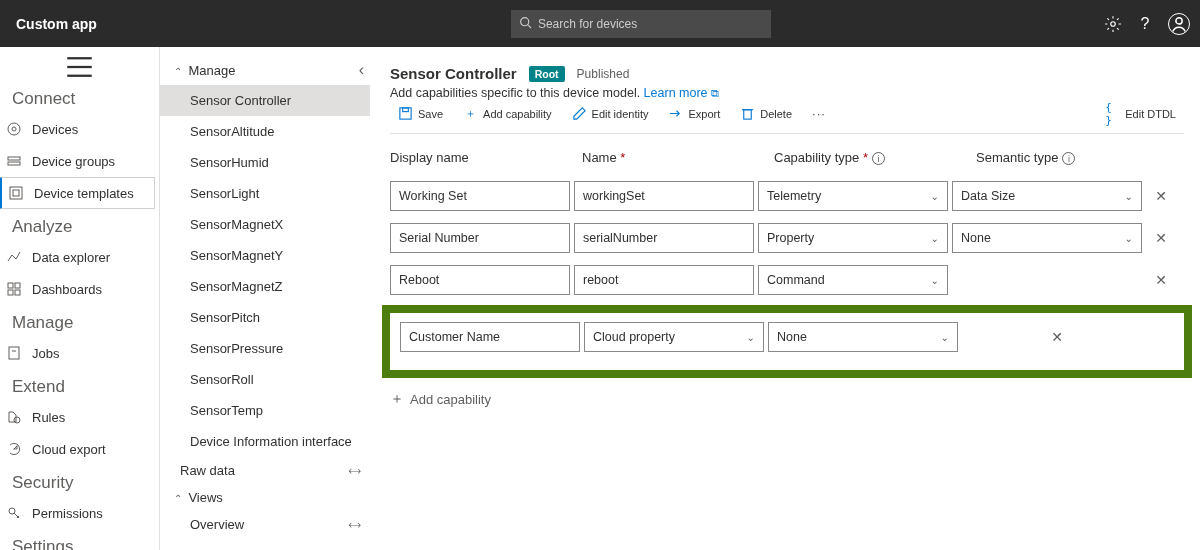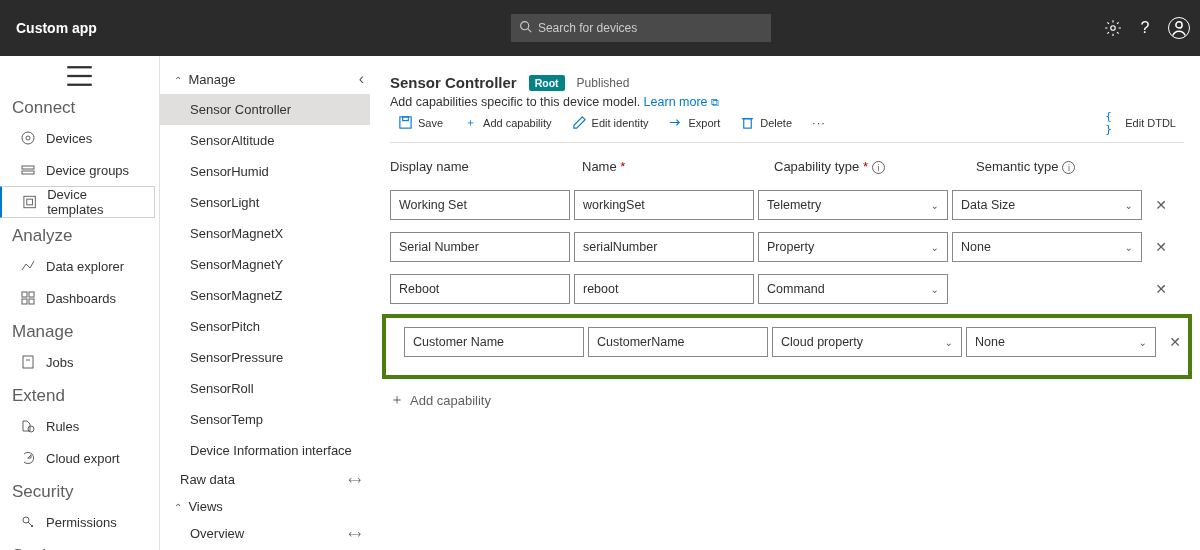--- a/index.html
+++ b/index.html
@@ -1,37 +1,37 @@
 <!DOCTYPE html>
 <html><head>
 <meta charset="utf-8">
 <style>
   * { box-sizing: border-box; margin: 0; padding: 0; font-family: "Segoe UI", -apple-system, BlinkMacSystemFont, sans-serif; }
   body { background: #faf9f8; color: #323130; font-size: 13px; width: 1200px; height: 550px; overflow: hidden; }
 
   
-  .topbar { height: 56px; background: #2b2b2b; display: flex; align-items: center; padding: 0 10px 0 16px; color: #fff; gap: 12px; }
+  .topbar { height: 47px; background: #2b2b2b; display: flex; align-items: center; padding: 0 10px 0 16px; color: #fff; gap: 12px; }
   .app-title { font-weight: 600; font-size: 14px; }
   .topbar-spacer-left { flex: 0 0 390px; }
   .search-wrap { flex: 0 0 260px; height: 28px; background: #4a4a4a; border-radius: 0; display: flex; align-items: center; padding: 0 8px; color: #ccc; }
   .search-wrap input { flex: 1; background: transparent; border: none; outline: none; color: #fff; font-size: 12px; }
   .search-wrap input::placeholder { color: #ccc; }
   .topbar-spacer-right { flex: 1; }
   .topbar-icons { display: flex; gap: 14px; align-items: center; }
   .topbar-icon { width: 18px; height: 18px; display:flex; align-items:center; justify-content:center; color:#fff; cursor:pointer; }
   .topbar-icon.circle { border:1px solid #fff; border-radius:50%; width:22px; height:22px; font-size:11px;}
 
   
   .shell { display: flex; height: calc(100% - 40px); }
 
   
   .leftnav { width: 160px; background: #fff; border-right: 1px solid #e1dfdd; padding: 6px 0; overflow-y: auto; }
   .hamburger { height: 28px; display:flex; align-items:center; padding: 0 12px; cursor:pointer; }
   .nav-section-label { font-size: 17px; color: #605e5c; padding: 8px 12px 4px; font-weight:400; }
-  .nav-item { height: 32px; display:flex; align-items:center; gap:10px; padding: 0 12px 0 20px; cursor:pointer; font-size:13px; color:#323130; }
+  .nav-item { height: 32px; display:flex; align-items:center; gap:10px; padding: 0 12px 0 6px; cursor:pointer; font-size:13px; color:#323130; }
   .nav-item .icon { width:16px; height:16px; color:#605e5c; display:flex; align-items:center; justify-content:center; }
   .nav-item.selected { background:#fff; border:1px solid #d2d0ce; border-left:3px solid #0078d4; margin-left:-1px; margin-right:4px; }
 
   
   .midpanel { width: 210px; background: #fff; padding: 8px 0; overflow-y:auto; position:relative; }
   .tree-header { display:flex; align-items:center; justify-content:space-between; padding: 6px 6px 6px 14px; font-size:13px; color:#323130; cursor:pointer;}
   .tree-header .caret { font-size:10px; color:#605e5c; margin-right:6px;}
   .tree-header .back { font-size:16px; color:#605e5c; cursor:pointer;}
   .tree-item { height: 31px; display:flex; align-items:center; padding: 0 12px 0 30px; font-size:13px; cursor:pointer; color:#323130; }
   .tree-item.child { padding-left:30px; }
@@ -59,21 +59,21 @@
   
   .cap-table { width:100%; }
   .cap-head { display:grid; grid-template-columns: 180px 180px 190px 190px 30px 30px; gap:12px; padding:6px 0 10px; font-size:13px; color:#323130;}
   .cap-head .req::after{content:" *"; color:#a80000;}
   .info-icon { display:inline-flex; width:13px; height:13px; border:1px solid #605e5c; border-radius:50%; font-size:9px; align-items:center; justify-content:center; color:#605e5c; margin-left:4px; vertical-align:middle;}
   .cap-row { display:grid; grid-template-columns: 180px 180px 190px 190px 30px 30px; gap:4px; padding:6px 0; align-items:center;}
   .cap-row input.tf, .cap-row .select { height:30px; border:1px solid #8a8886; padding:0 8px; font-size:12.5px; background:#fff; color:#323130; outline:none;}
   .cap-row .select { display:flex; align-items:center; justify-content:space-between; cursor:pointer;}
   .cap-row .select .chev { color:#605e5c; font-size:10px; }
   .row-action { display:flex; align-items:center; justify-content:center; cursor:pointer; color:#605e5c; font-size:14px;}
-  .highlight-box { border:4px solid #4d7c0f; padding:3px 16px 12px; margin:4px -8px 6px -8px;}
+  .highlight-box { border:8px solid #4d7c0f; padding:3px 8px 12px; margin:4px -8px 6px -8px;}
   .highlight-box .cap-row{padding:6px 2px;}
 
   .add-cap-row { display:flex; align-items:center; gap:6px; padding:6px 0; cursor:pointer; color:#605e5c; font-size:13px;}
   .add-cap-row .plus{font-size:14px;}
 
   svg { width:100%; height:100%; }
 </style>
 </head>
 <body>
 
@@ -353,21 +353,20 @@
             <div class="select">
               <span>Command</span>
               <span class="chev">⌄</span>
             </div>
             <div></div>
             <div class="row-action">✕</div>
           </div>
           <div class="highlight-box">
             <div class="cap-row">
               <input class="tf" value="Customer Name" style="">
-              <input class="tf" value="CustomerName" style="">
               <div class="select">
                 <span>Cloud property</span>
                 <span class="chev">⌄</span>
               </div>
               <div class="select">
                 <span>None</span>
                 <span class="chev">⌄</span>
               </div>
               <div class="row-action">✕</div>
             </div>

